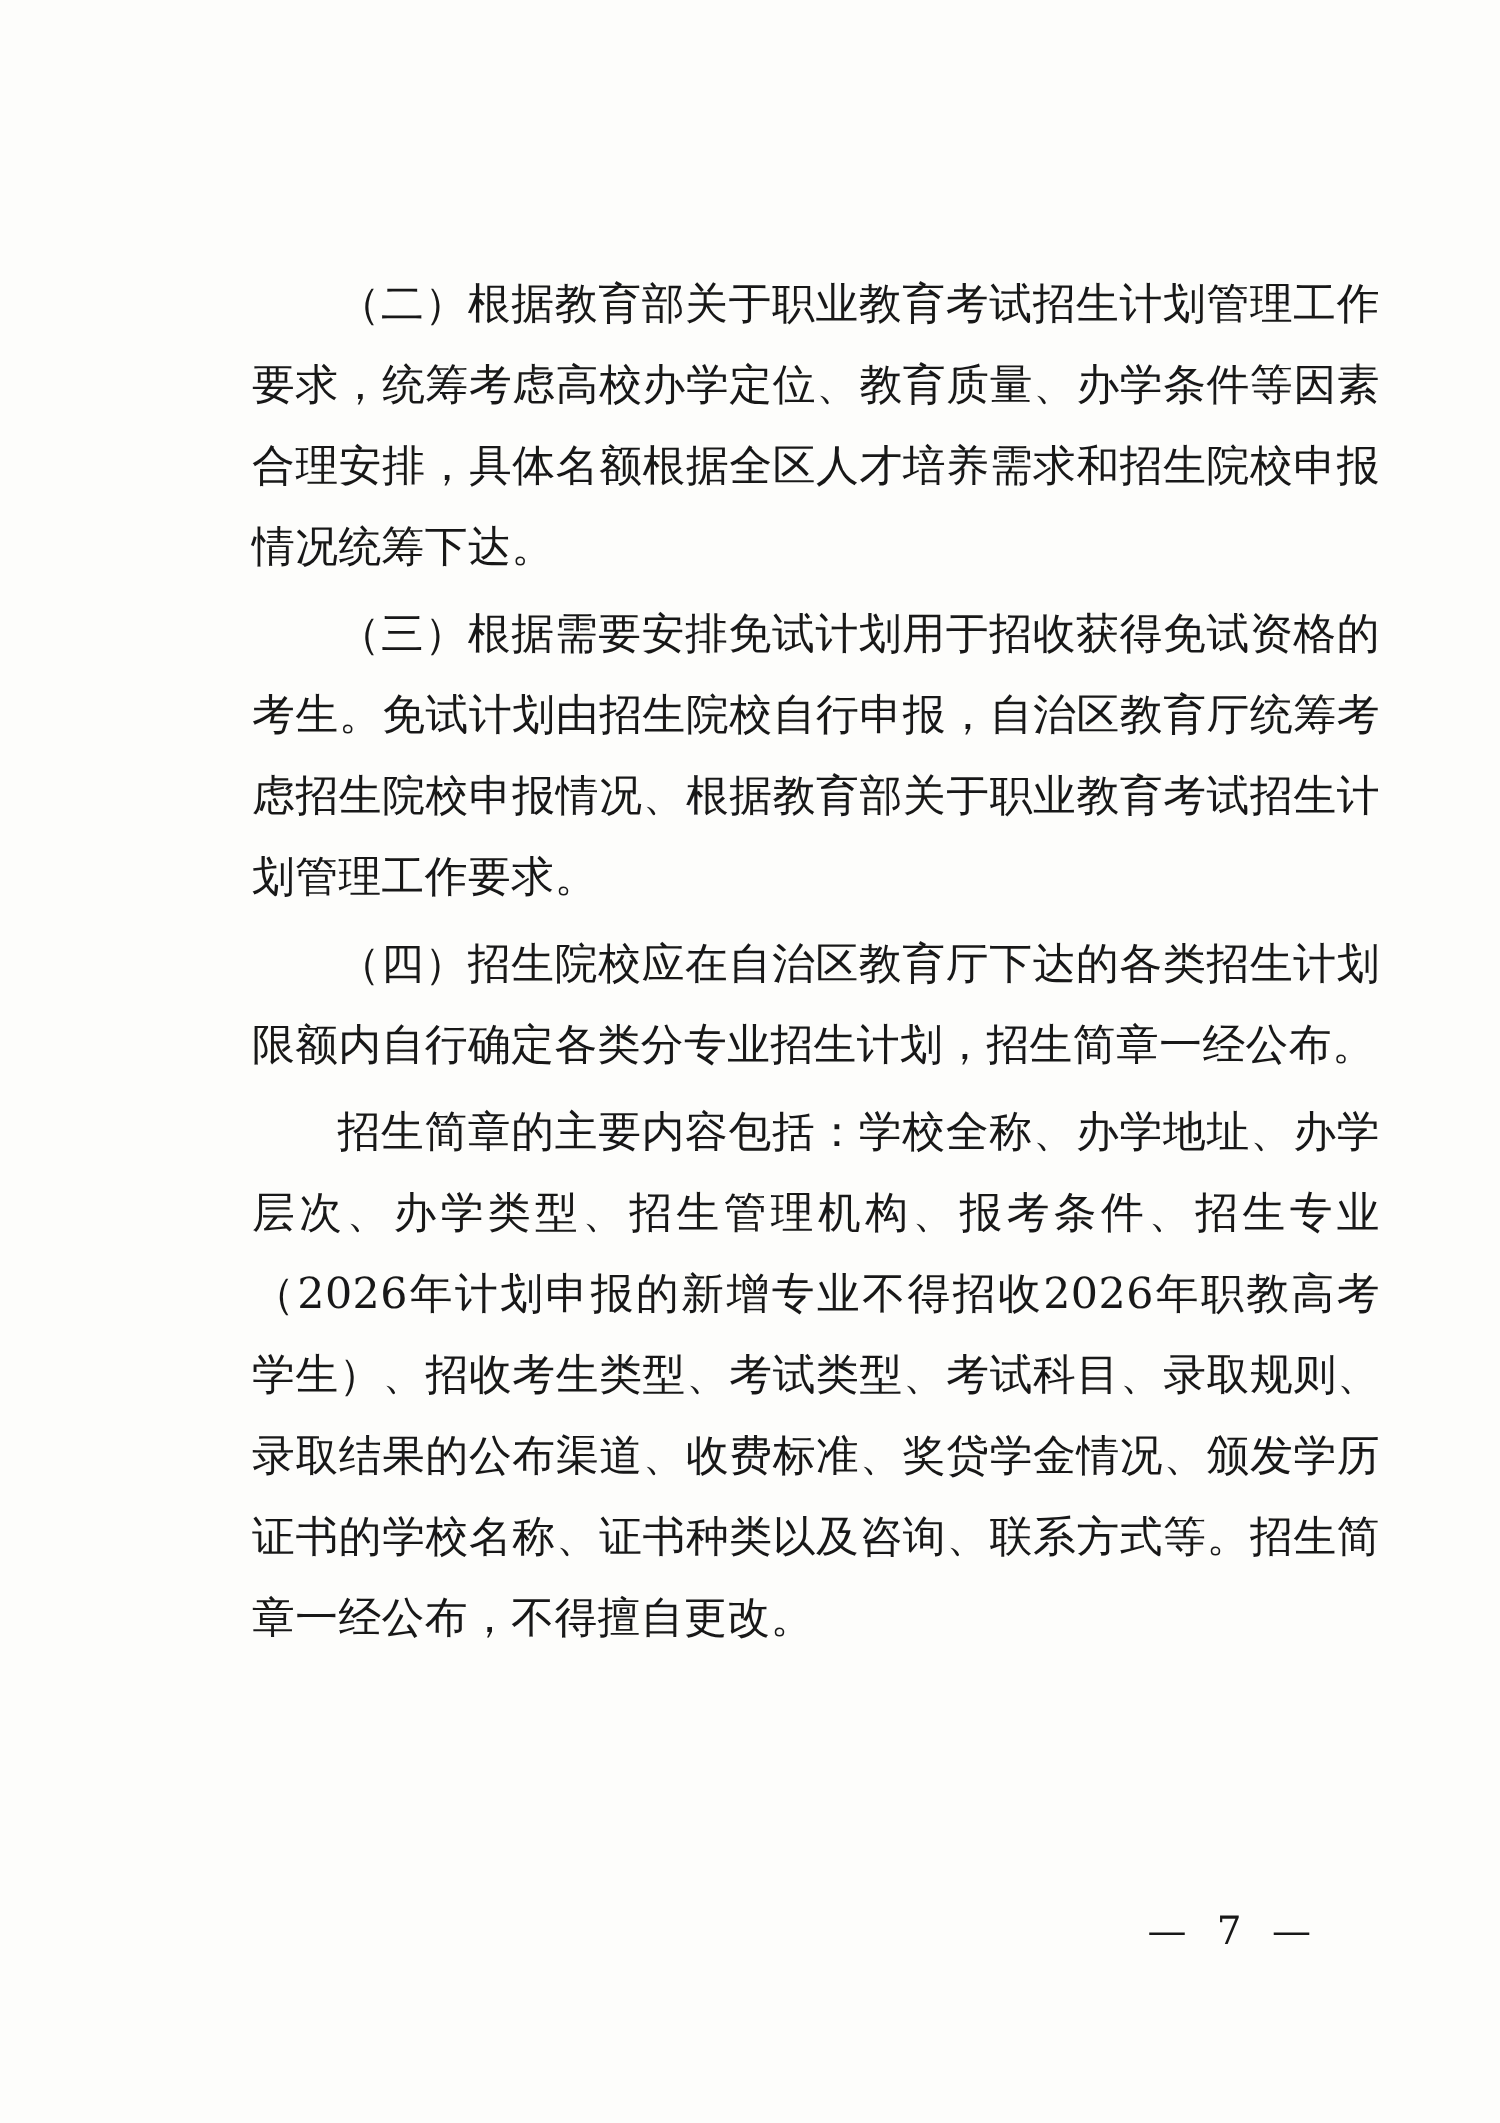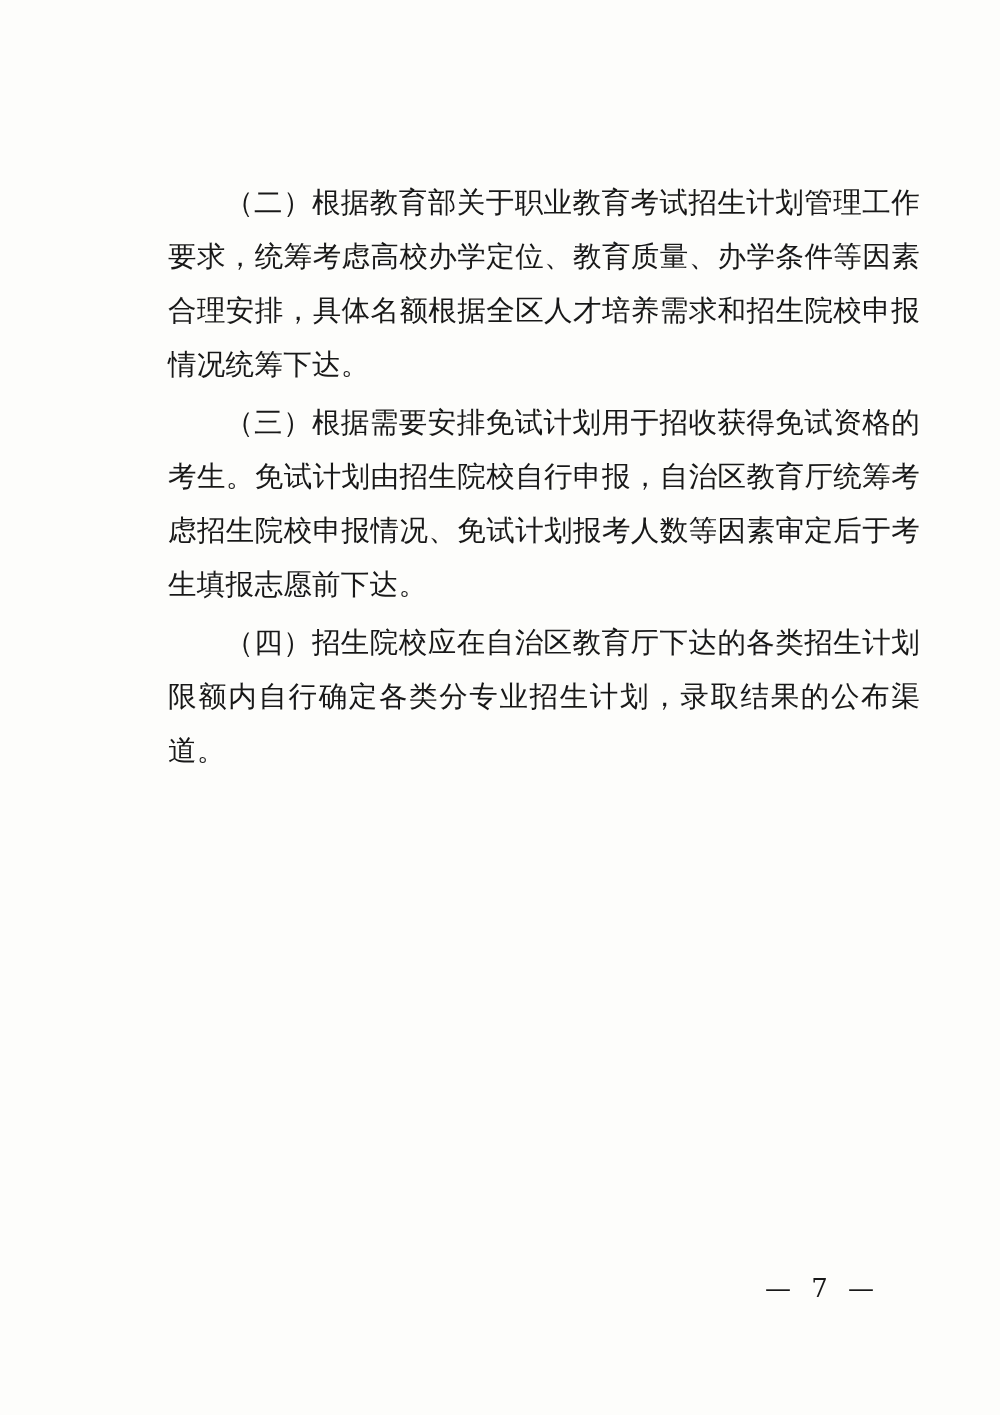--- a/index.html
+++ b/index.html
@@ -46,17 +46,18 @@
     color: #181818;
     font-family: "DejaVu Serif", "Liberation Serif", serif;
   }
 </style>
 </head>
 <body>
 
 <div class="page">
   <div class="doc-body">
     <p class="para indent">（二）根据教育部关于职业教育考试招生计划管理工作要求，统筹考虑高校办学定位、教育质量、办学条件等因素合理安排，具体名额根据全区人才培养需求和招生院校申报情况统筹下达。</p>
-    <p class="para indent">（三）根据需要安排免试计划用于招收获得免试资格的考生。免试计划由招生院校自行申报，自治区教育厅统筹考虑招生院校申报情况、免试计划报考人数等因素审定后于考生填报志愿前下达。</p>
-    <p class="para indent">（四）招生院校应在自治区教育厅下达的各类招生计划限额内自行确定各类分专业招生计划，录取结果的公布渠道。</p>
+    <p class="para indent">（三）根据需要安排免试计划用于招收获得免试资格的考生。免试计划由招生院校自行申报，自治区教育厅统筹考虑招生院校申报情况、根据教育部关于职业教育考试招生计划管理工作要求。</p>
+    <p class="para indent">（四）招生院校应在自治区教育厅下达的各类招生计划限额内自行确定各类分专业招生计划，招生简章一经公布。</p>
+    <p class="para indent">招生简章的主要内容包括：学校全称、办学地址、办学层次、办学类型、招生管理机构、报考条件、招生专业（2026年计划申报的新增专业不得招收2026年职教高考学生）、招收考生类型、考试类型、考试科目、录取规则、录取结果的公布渠道、收费标准、奖贷学金情况、颁发学历证书的学校名称、证书种类以及咨询、联系方式等。招生简章一经公布，不得擅自更改。</p>
   </div>
   <div class="page-number">— 7 —</div>
 </div>
 
 </body></html>

